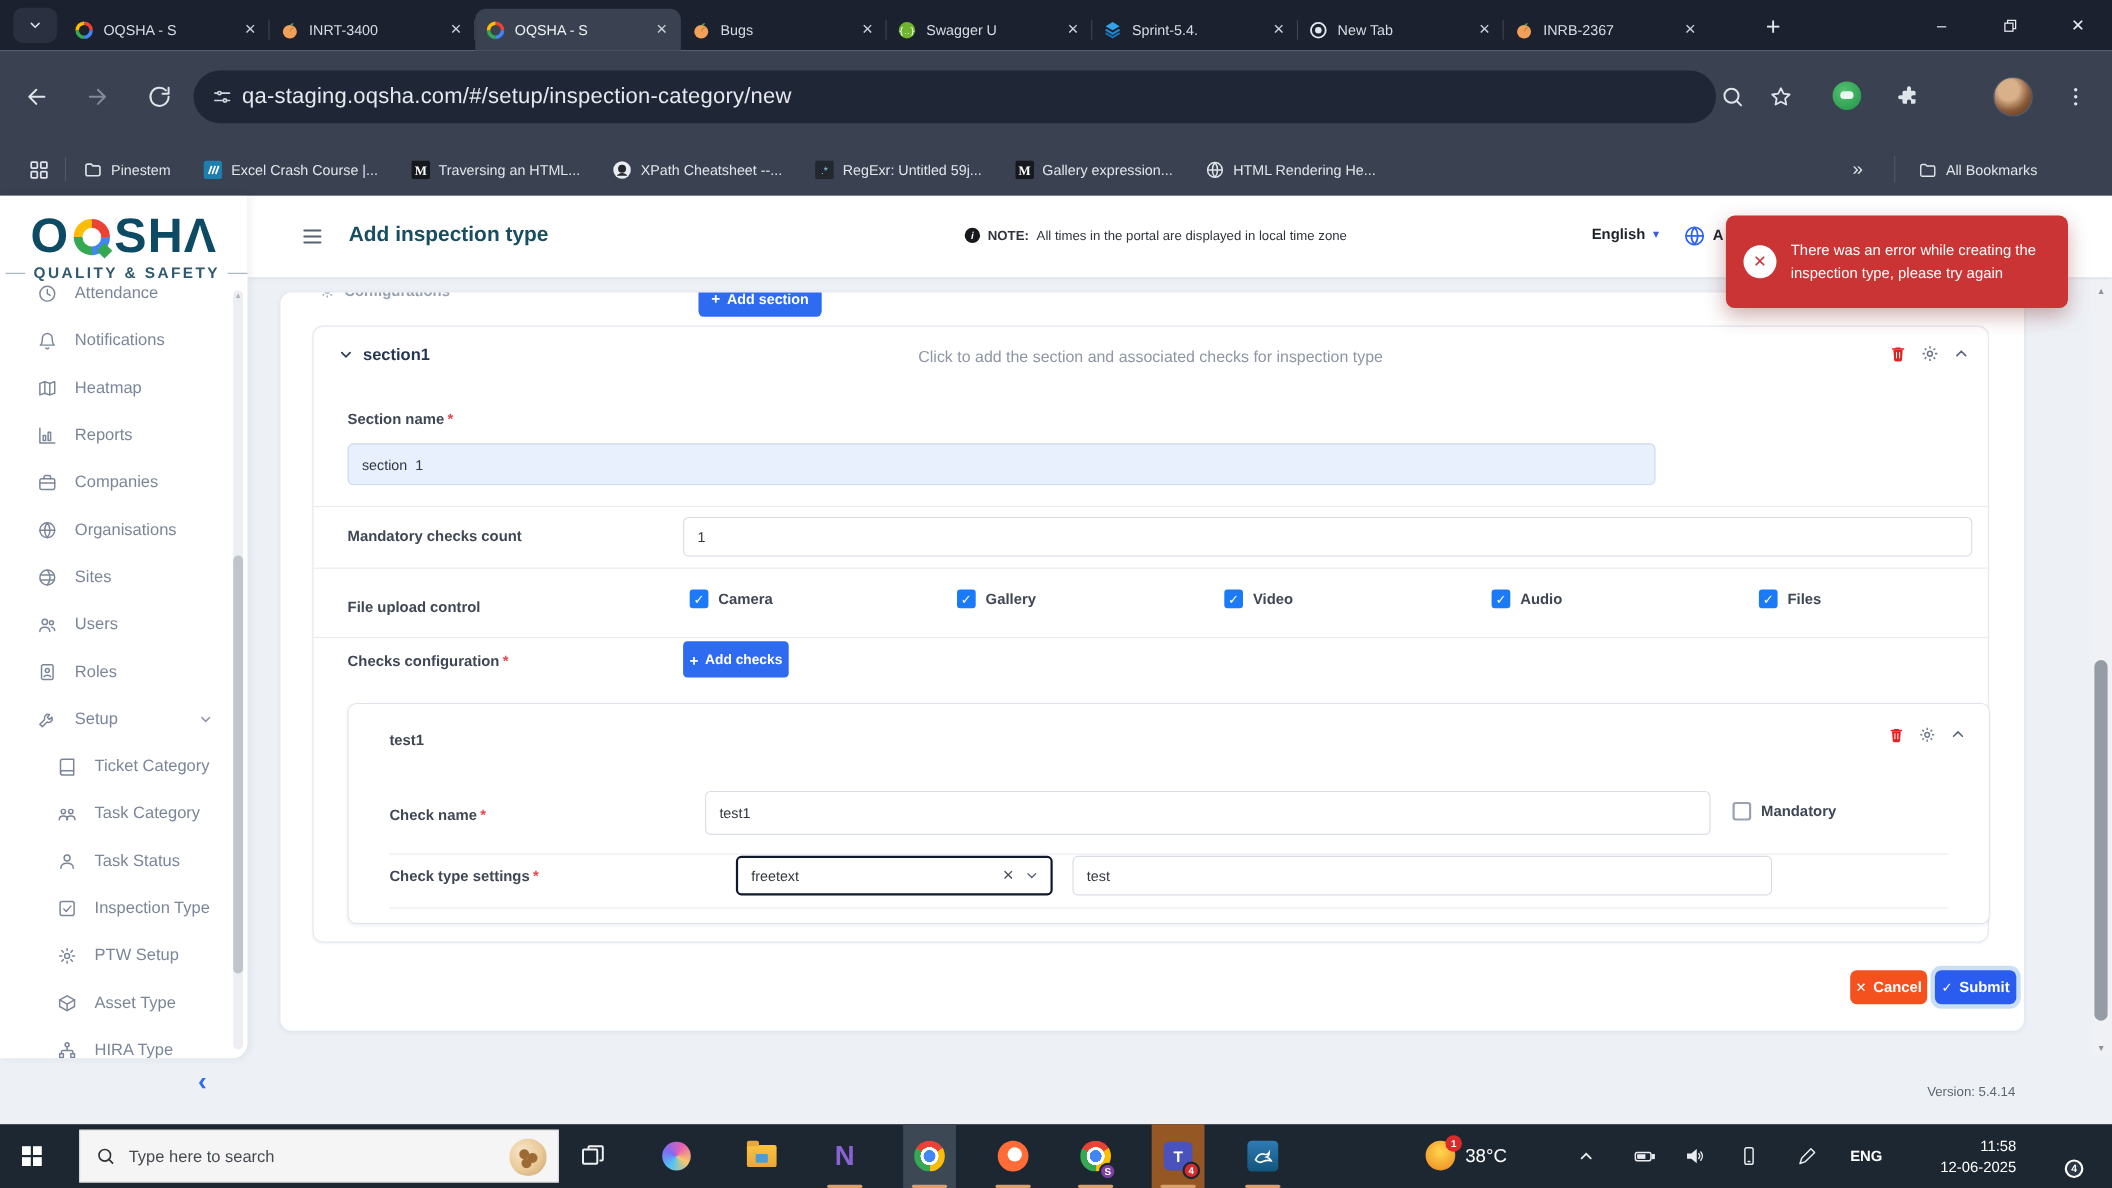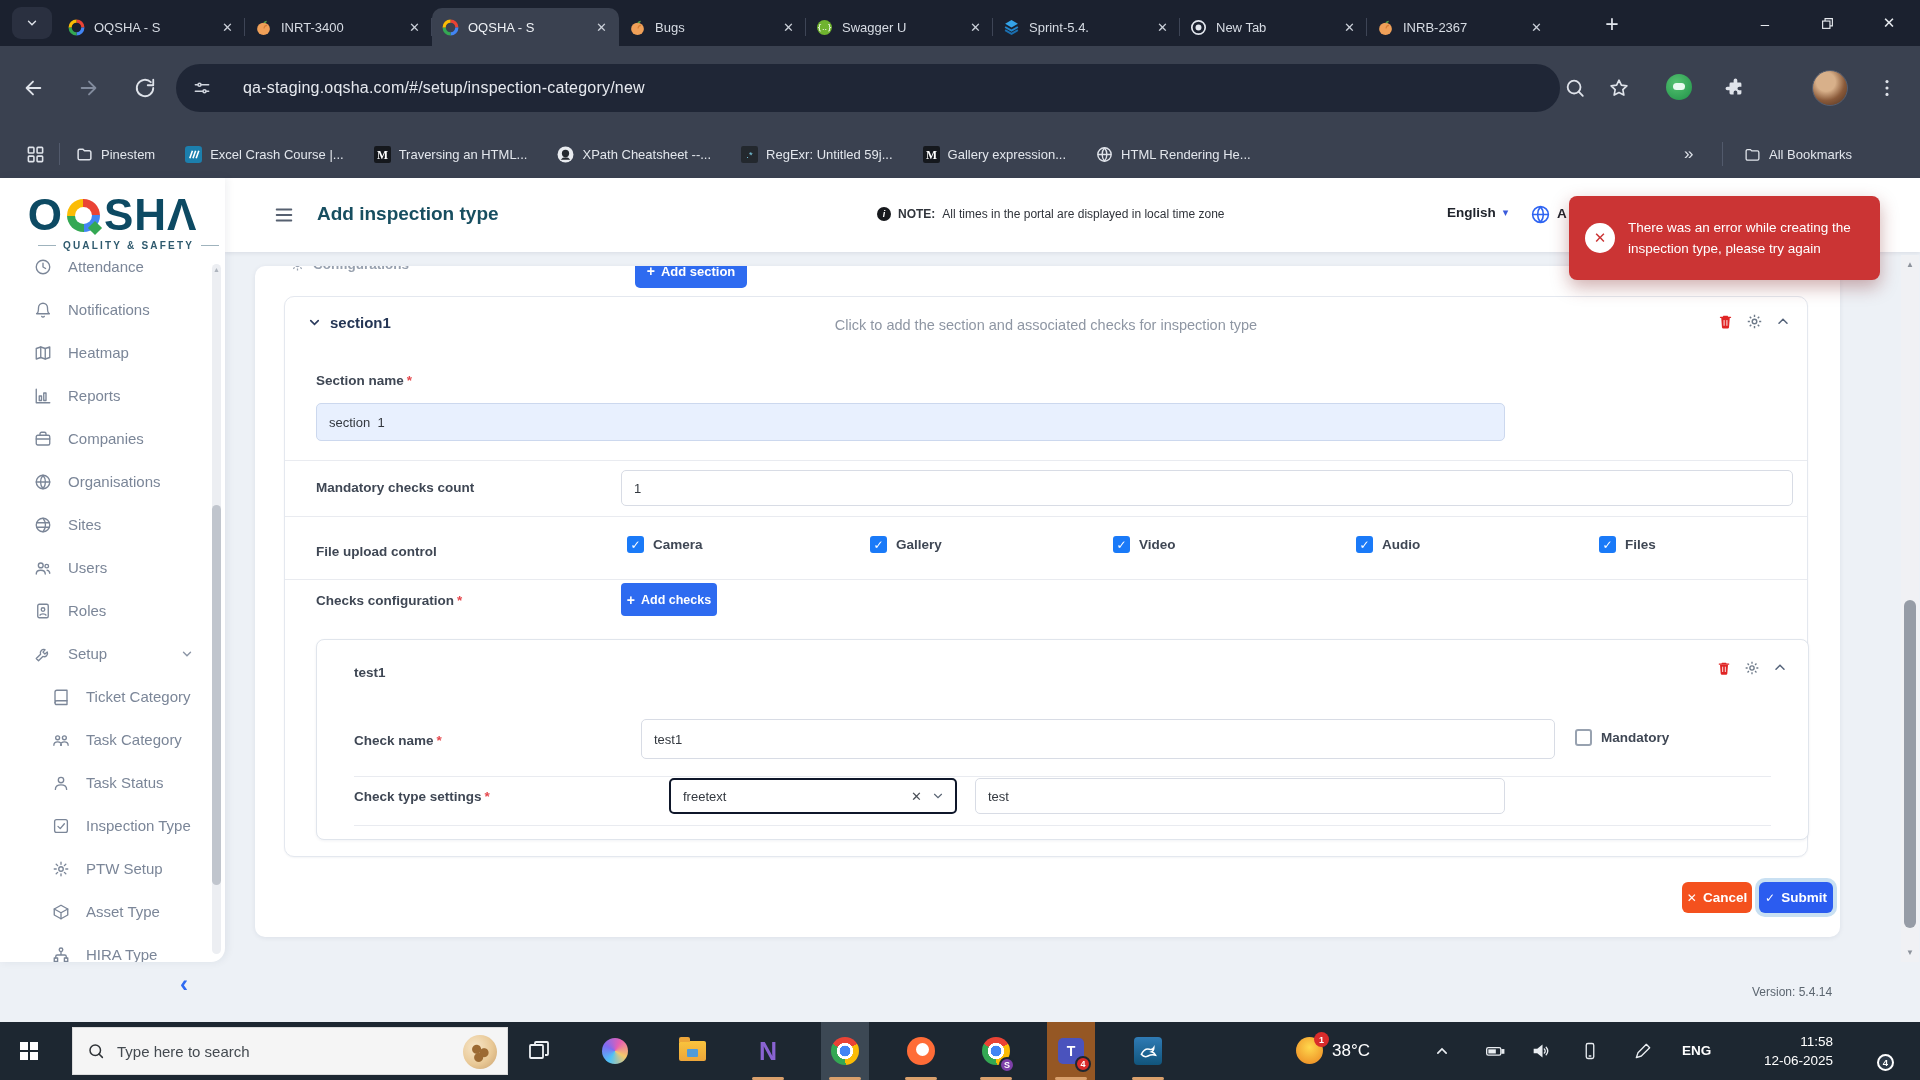--- a/index.html
+++ b/index.html
@@ -22,21 +22,21 @@
   .newtab-btn { position:absolute; left:1596px; top:9px; width:32px; height:30px; color:#e3e7ee; font-size:23px; font-weight:300; display:flex; align-items:center; justify-content:center; }
   .wincontrols { position:absolute; right:0; top:0; height:46px; display:flex; }
   .winbtn { width:62px; height:46px; display:flex; align-items:center; justify-content:center; color:#e8ebf0; font-size:15px; }
 
   
   .toolbar { position:absolute; left:0; top:46px; width:1920px; height:84px; background:#3a4150; }
   .tb-btn { position:absolute; top:23px; width:38px; height:38px; border-radius:50%; display:flex; align-items:center; justify-content:center; color:#dfe3ea; }
   .tb-btn svg { width:22px; height:22px; }
   .omnibox { position:absolute; left:176px; top:18px; width:1384px; height:48px; border-radius:24px; background:#1f2636; display:flex; align-items:center; color:#e6e9ef; }
   .tune { margin-left:16px; color:#cfd4dd; }
-  .url-text { margin-left:31px; font-size:16px; letter-spacing:.2px; white-space:nowrap; }
+  .url-text { margin-left:8px; font-size:20px; letter-spacing:.2px; white-space:nowrap; }
   .avatar { position:absolute; left:1812px; top:24px; width:36px; height:36px; border-radius:50%; background:radial-gradient(circle at 38% 32%, #d8b08a 0 30%, #8a5a3a 60%, #4a2e1d); border:1px solid #555e70; }
   .ext-green { position:absolute; left:1666px; top:28px; width:26px; height:26px; border-radius:50%; background:radial-gradient(circle at 40% 35%, #56c271, #1f9148); }
   .ext-green::after { content:""; position:absolute; left:7px; top:9px; width:12px; height:7px; border-radius:6px; background:#eafaf0; }
 
   
   .bookmarksbar { position:absolute; left:0; top:130px; width:1920px; height:48px; background:#3a4150; display:flex; align-items:center; color:#e2e6ec; font-size:13px; }
   .apps-grid { margin-left:26px; color:#dfe3ea; }
   .bm-sep { width:1px; height:22px; background:#525a6c; margin:0 16px 0 14px; }
   .bookmarks { display:flex; align-items:center; }
   .bookmark { display:flex; align-items:center; gap:8px; margin-right:30px; white-space:nowrap; }
@@ -45,21 +45,21 @@
   .bm-overflow { position:absolute; left:1684px; font-size:17px; color:#dfe3ea; }
   .bm-div2 { position:absolute; left:1722px; width:1px; height:24px; background:#525a6c; }
   .all-bookmarks { position:absolute; left:1744px; display:flex; align-items:center; gap:8px; }
 
   
   .sidebar { position:absolute; left:0; top:178px; width:225px; height:784px; background:#fff; border-radius:0 0 14px 0; box-shadow:2px 0 8px rgba(25,40,70,.07); z-index:5; }
   .logo { position:absolute; left:0; top:12px; width:225px; display:flex; align-items:center; justify-content:center; gap:1px; color:#0d4a63; font-weight:bold; font-size:44px; letter-spacing:1px; }
   .logo-q { width:33px; height:33px; border-radius:50%; background:conic-gradient(#ea4335 0 25%, #4285f4 25% 50%, #34a853 50% 75%, #fbbc05 75% 100%); position:relative; margin:0 3px; }
   .logo-q::after { content:""; position:absolute; inset:8px; border-radius:50%; background:#fff; }
   .logo-q::before { content:""; position:absolute; right:0px; bottom:-1px; width:10px; height:10px; background:#34a853; transform:rotate(45deg); }
-  .tagline { position:absolute; left:16px; top:62px; width:225px; display:flex; align-items:center; justify-content:center; gap:7px; font-size:10px; letter-spacing:2.2px; color:#2f5a6e; font-weight:bold; }
+  .tagline { position:absolute; left:0; top:62px; width:225px; display:flex; align-items:center; justify-content:flex-end; gap:7px; font-size:14px; letter-spacing:2.2px; color:#2f5a6e; font-weight:bold; }
   .tagline i { display:block; width:18px; height:1px; background:#9fb3bd; }
   .nav { position:absolute; left:0; top:80px; width:208px; height:704px; overflow:hidden; }
   .nav-item { height:43px; display:flex; align-items:center; gap:16px; padding-left:34px; color:#7b8698; font-size:15px; font-weight:500; }
   .nav-item.indent { padding-left:52px; }
   .nav-item.cut-top { margin-top:-13px; }
   .nav-icon { width:18px; height:18px; flex:none; }
   .nav-icon svg { width:18px; height:18px; }
   .nav-chev { display:none; }
   .nav-item.expandable .nav-chev { display:flex; margin-left:auto; padding-right:14px; color:#8b95a6; }
   .side-sb { position:absolute; right:4px; top:86px; width:9px; height:690px; background:#eceef2; border-radius:5px; }
@@ -126,21 +126,21 @@
   .check-icons svg { width:16px; height:16px; }
   .lbl-checkname { position:absolute; left:37px; top:93px; }
   .inp-checkname { position:absolute; left:324px; top:79px; width:914px; height:40px; }
   .mand { position:absolute; left:1258px; top:89px; display:flex; gap:9px; align-items:center; font-size:13.5px; font-weight:600; color:#3f4754; }
   .cdiv { position:absolute; left:37px; right:37px; height:1px; background:#e9ebf0; }
   .cd1 { top:136px; } .cd2 { top:185px; }
   .lbl-checktype { position:absolute; left:37px; top:149px; }
   .select { position:absolute; left:352px; top:138px; width:288px; height:36px; border:2px solid #0f172a; border-radius:5px; display:flex; align-items:center; padding:0 10px 0 12px; font-size:13px; color:#33383f; }
   .sel-x { margin-left:auto; color:#4a4f57; font-size:13px; }
   .sel-chev { margin-left:9px; color:#5a6574; }
-  .inp-checktypeval { position:absolute; left:658px; top:138px; width:530px; height:36px; }
+  .inp-checktypeval { position:absolute; left:658px; top:138px; width:636px; height:36px; }
 
   .btn { position:absolute; top:616px; height:31px; border-radius:6px; color:#fff; font-size:13.5px; font-weight:600; display:flex; align-items:center; justify-content:center; gap:6px; }
   .cancel-btn { right:88px; width:70px; background:#f4511e; }
   .submit-btn { right:7px; width:74px; background:#2b5cf0; box-shadow:0 0 0 4px #c9e0f2; }
   .btn-ic { font-size:12px; }
 
   
   .main-sb { position:absolute; left:1901px; top:255px; width:18px; height:707px; background:#f0f1f4; z-index:6; }
   .main-sb .sb-a { position:absolute; left:0; width:18px; text-align:center; font-size:8px; color:#8d939c; }
   .main-sb .up { top:5px; } .main-sb .down { bottom:5px; }

